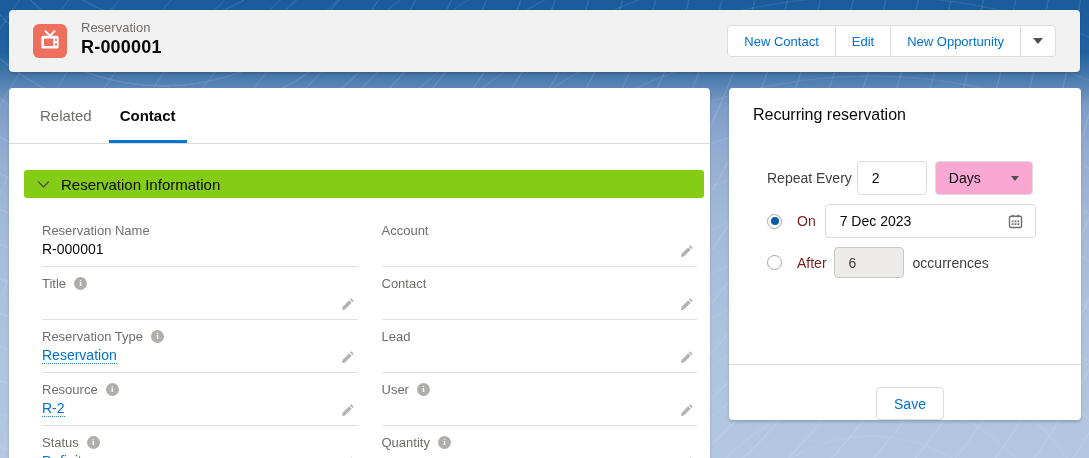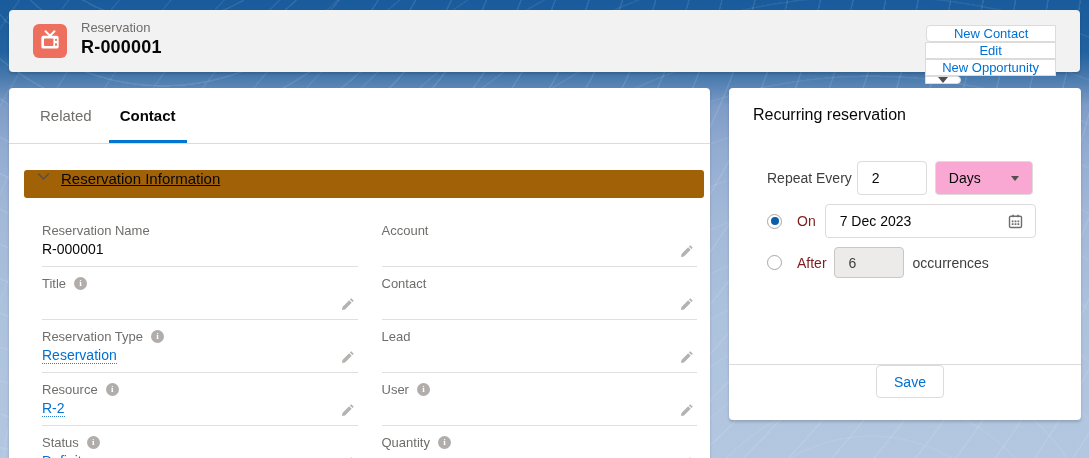--- a/index.html
+++ b/index.html
@@ -21,42 +21,42 @@
     position:absolute; left:9px; top:10px; width:1071px; height:62px;
     background:#f3f2f2; border-radius:4px; box-shadow:0 2px 3px rgba(0,0,0,.18);
   }
   .obj-icon {
     position:absolute; left:24px; top:14px; width:34px; height:34px;
     background:#ee6f5e; border-radius:6px; display:flex; align-items:center; justify-content:center;
   }
   .titles { position:absolute; left:72px; top:10px; }
   .obj-label { font-size:13px; color:#706e6b; }
   .rec-title { font-size:18px; font-weight:700; color:#080707; margin-top:2px; letter-spacing:.2px; }
-  .btn-group { position:absolute; right:24px; top:15px; height:36px; display:flex;flex-direction:column; }
+  .btn-group { position:absolute; right:24px; top:15px; height:36px; display:flex; }
   .hbtn {
     height:32px; padding:0 16px; background:#fff; border:1px solid #dddbda;
     font-family:"Liberation Sans",sans-serif; font-size:13px; color:#0070d2;
     margin-left:-1px; cursor:pointer; white-space:nowrap;
   }
   .hbtn:first-child { border-radius:4px 0 0 4px; margin-left:0; }
   .hbtn.arrow-btn { width:36px; border-radius:0 4px 4px 0; padding:0; display:flex; align-items:center; justify-content:center; }
   .tri { width:0; height:0; border-left:5px solid transparent; border-right:5px solid transparent; border-top:6px solid #514f4d; display:inline-block; }
 
   
   .left-card {
     position:absolute; left:9px; top:88px; width:701px; height:390px;
     background:#fff; border-radius:4px 4px 0 0; box-shadow:0 2px 3px rgba(0,0,0,.18);
   }
   .tabs { height:56px; border-bottom:1px solid #dddbda; display:flex; align-items:stretch; padding-left:20px; gap:6px; }
   .tab { display:flex; align-items:center; padding:0 11px; font-size:15px; color:#706e6b; position:relative; cursor:pointer; }
   .tab.active { color:#080707; font-weight:700; }
   .tab.active::after { content:''; position:absolute; left:0; right:0; bottom:0; height:3px; background:#0176d3; }
   .section-bar {
-    margin:26px 6px 0 15px; height:28px; background:#a16207; border-radius:3px;
-    display:flex; padding-left:13px; gap:11px; cursor:pointer;text-decoration:underline;
+    margin:26px 6px 0 15px; height:28px; background:#84cc16; border-radius:3px;
+    display:flex; align-items:center; padding-left:13px; gap:11px; cursor:pointer;
   }
   .section-bar .sec-title { font-size:15px; color:#080707; }
   .fields { display:flex; gap:24px; margin:16px 13px 0 33px; }
   .fcol { flex:1; min-width:0; }
   .cell { position:relative; border-bottom:1px solid #e0dfde; padding:8px 0 5px; }
   .f-label { font-size:13px; color:#706e6b; display:flex; align-items:center; gap:8px; height:16px; }
   .f-value { font-size:14px; color:#080707; height:20px; margin-top:3px; white-space:nowrap; }
   .f-value .link { color:#0070d2; border-bottom:1px dotted #2e84d5; cursor:pointer; }
   .info-ic {
     width:13px; height:13px; border-radius:50%; background:#b0adab; display:inline-flex;
@@ -97,21 +97,21 @@
     font-size:14px; color:#080707; cursor:text;
   }
   .count-input {
     width:70px; height:31px; border:1px solid #c9c7c5; border-radius:4px; margin-left:7px;
     background:#ecebea; padding:0 0 0 14px; font-family:"Liberation Sans",sans-serif;
     font-size:14px; color:#3e3e3c;
   }
   .occ-label { font-size:14px; color:#3e3e3c; margin-left:9px; }
   .card-footer {
     position:absolute; left:0; right:0; bottom:0; height:56px; border-top:1px solid #dddbda;
-    display:flex; align-items:flex-start; justify-content:center;padding-left:10px;
+    display:flex; align-items:flex-end; justify-content:center;padding-left:10px;
   }
   .save-btn {
     height:33px; padding:0 17px; background:#fff; border:1px solid #dddbda; border-radius:4px;
     font-family:"Liberation Sans",sans-serif; font-size:14px; color:#0070d2; cursor:pointer;
   }
 </style>
 </head>
 <body>
 
 <div class="pattern"></div>

